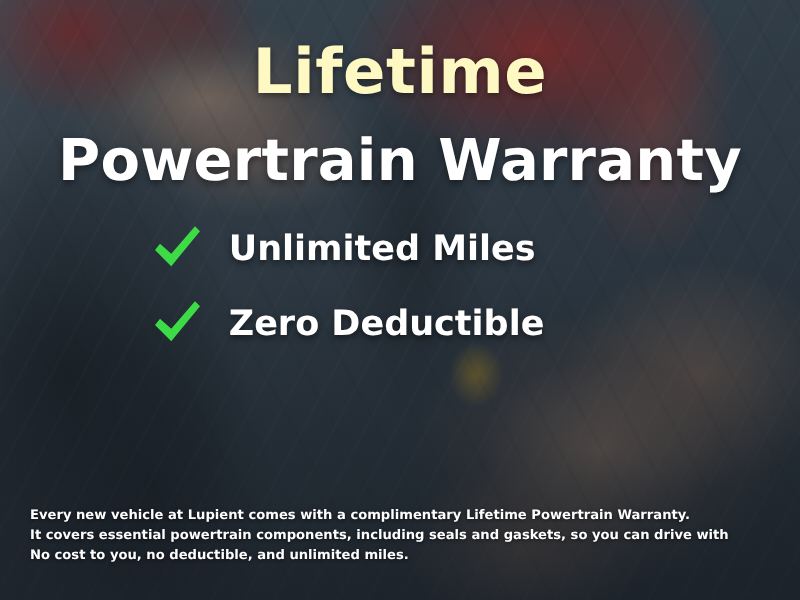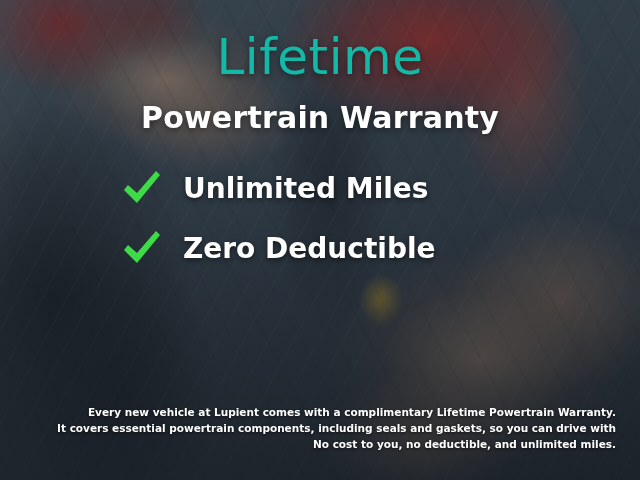--- a/index.html
+++ b/index.html
@@ -73,28 +73,28 @@
     inset: 0;
     display: flex;
     flex-direction: column;
     align-items: center;
   }
 
   .headline-1 {
     margin-top: 30px;
     font-size: 50px;
     line-height: 54px;
-    font-weight: normal;
-    color: #14b8a6;
+    font-weight: bold;
+    color: #fef9c3;
     letter-spacing: 0.5px;
     text-shadow: 0 2px 6px rgba(0,0,0,0.45);
   }
   .headline-2 {
-    margin-top: 10px;
-    font-size: 30px;
+    margin-top: 20px;
+    font-size: 46px;
     line-height: 48px;
     font-weight: bold;
     color: #ffffff;
     letter-spacing: 0.2px;
     text-shadow: 0 2px 6px rgba(0,0,0,0.45);
   }
 
   .features {
     margin-top: 26px;
     width: 530px;
@@ -120,21 +120,21 @@
     color: #ffffff;
     text-shadow: 0 2px 5px rgba(0,0,0,0.5);
     white-space: nowrap;
   }
 
   .disclaimer {
     position: absolute;
     left: 0;
     right: 0;
     bottom: 28px;
-    text-align: right;
+    text-align: left;
     color: #ffffff;
     font-size: 10.5px;
     font-weight: bold;
     line-height: 16px;
     text-shadow: 0 1px 3px rgba(0,0,0,0.6);
     padding: 0 24px;
   }
   .disclaimer div { white-space: nowrap; }
 </style>
 </head>

